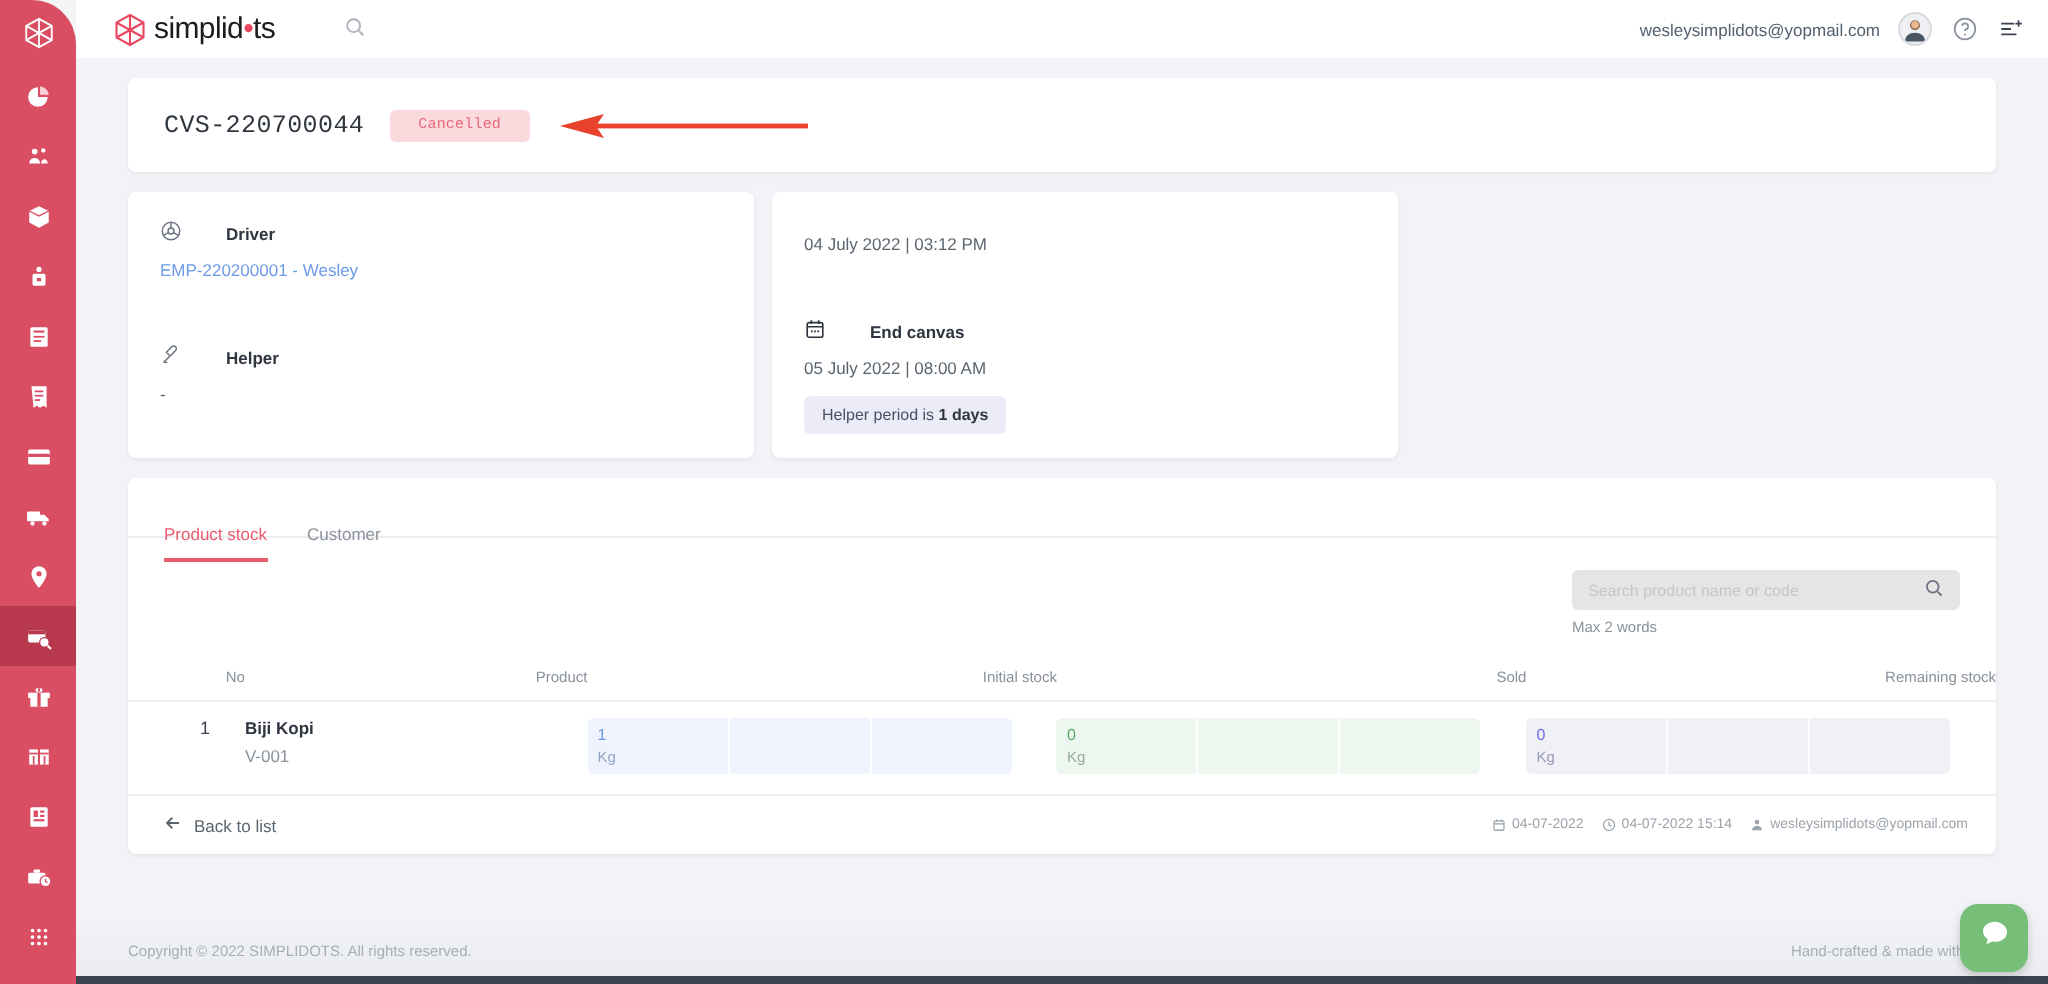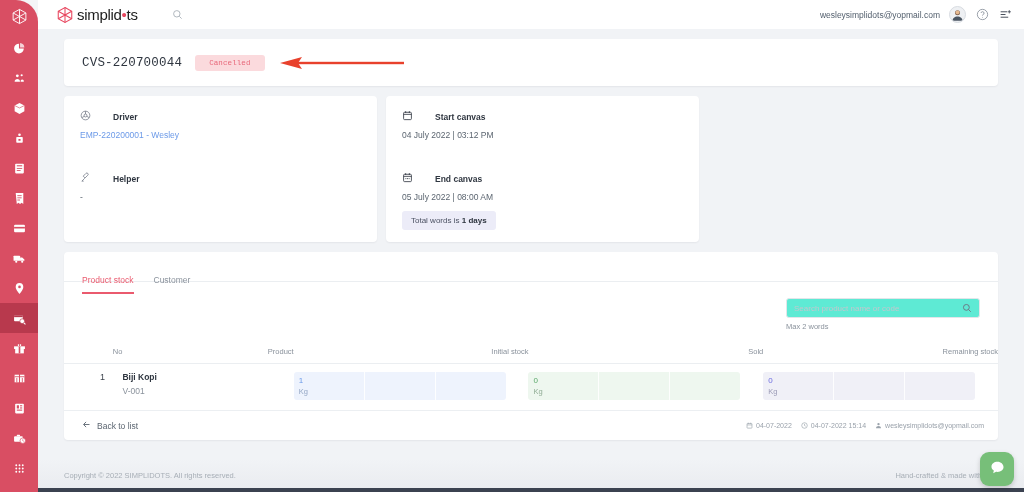--- a/index.html
+++ b/index.html
@@ -120,21 +120,21 @@
   .tab {
     font-size: 8.5px; color: #8a929c; padding-bottom: 7px;
     border-bottom: 2px solid transparent; position: relative; top: 13px;
   }
   .tab.active { color: #ea5a6e; border-bottom-color: #ea5a6e; }
 
   .search-area { display: flex; justify-content: flex-end; padding: 16px 18px 0 18px; }
   .search-box-wrap { width: 194px; }
   .search-box {
     height: 20px; border: 1px solid #e2e6ea; border-radius: 3px;
-    display: flex; align-items: center; padding: 0 7px; background: #5eead4;
+    display: flex; align-items: center; padding: 0 7px; background: #e5e5e5;
   }
   .search-box input {
     border: none; outline: none; font-size: 8px; color: #6b7280; flex: 1;
     font-family: "Liberation Sans", sans-serif; background: transparent;
   }
   .search-box input::placeholder { color: #c2c7cd; }
   .hint { font-size: 7.5px; color: #8a929c; margin-top: 4px; }
 
   table.stock { width: 100%; border-collapse: collapse; margin-top: 16px; }
   table.stock th {
@@ -405,44 +405,35 @@
                   <path d="M4 20h4"></path>
                 </svg>
             </span>
             <span>Helper</span>
           </div>
           <div class="info-val">-</div>
         </div>
       </div>
 
       <div class="card info-card w2">
-        <div class="info-head">
-          <span>
-            <svg width="11" height="11" viewBox="0 0 24 24" fill="none" stroke="#2f3640" stroke-width="1.8">
-                <rect x="3.5" y="5" width="17" height="16" rx="2"></rect>
-                <path d="M3.5 9.5h17M8 2.5v4M16 2.5v4"></path>
-              </svg>
-          </span>
-          <span>Start canvas</span>
-        </div>
         <div class="info-val">04 July 2022 | 03:12 PM</div>
         <div class="info-block2">
           <div class="info-head">
             <span>
               <svg width="11" height="11" viewBox="0 0 24 24" fill="none" stroke="#2f3640" stroke-width="1.8">
                   <rect x="3.5" y="5" width="17" height="16" rx="2"></rect>
                   <path d="M3.5 9.5h17M8 2.5v4M16 2.5v4"></path>
                   <path d="M7.5 14.5h2M11 14.5h2M14.5 14.5h2" stroke-width="2"></path>
                 </svg>
             </span>
             <span>End canvas</span>
           </div>
           <div class="info-val">05 July 2022 | 08:00 AM</div>
           <div class="period-pill">
-            <span>Total words is</span>
+            <span>Helper period is</span>
             <b>1 days</b>
           </div>
         </div>
       </div>
 
 
     </div>
 
     <div class="card table-card">
       <div class="tabs">

